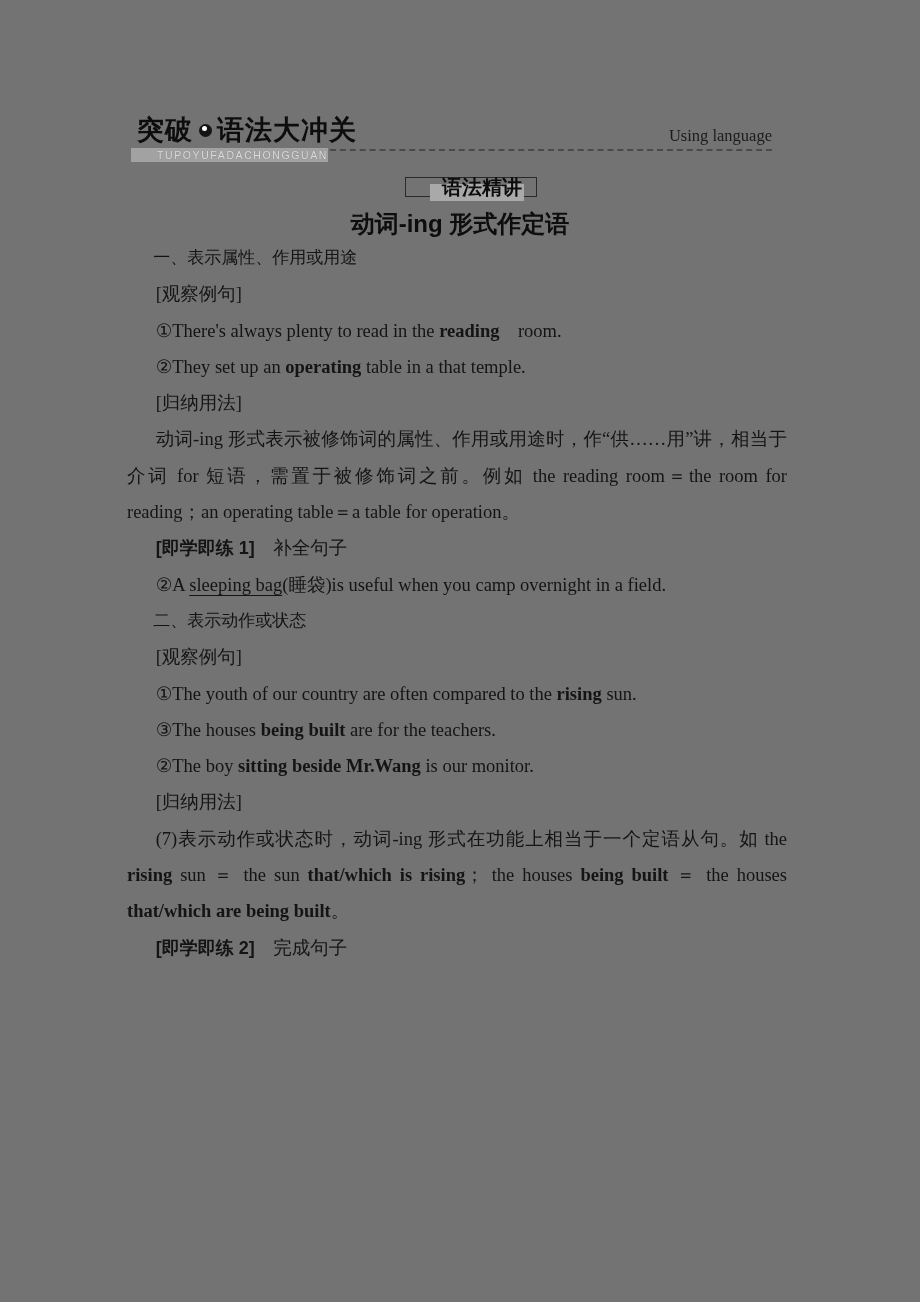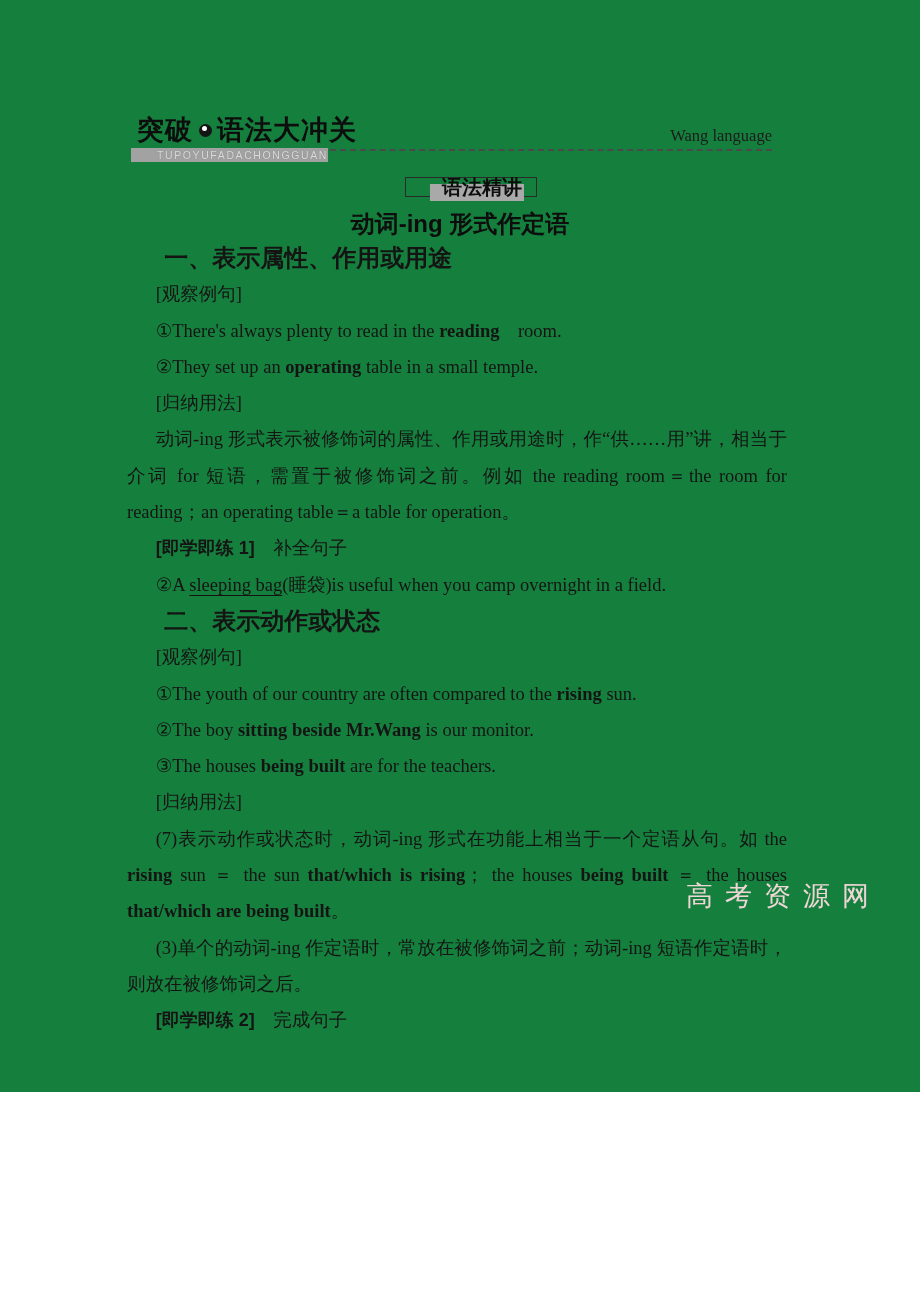--- a/index.html
+++ b/index.html
@@ -1,17 +1,17 @@
 <!DOCTYPE html>
 <html><head>
 <meta charset="utf-8">
 <style>
   html,body{margin:0;padding:0;background:#ffffff;}
   .page{
-    position:relative;width:920px;height:1092px;background:#15803d;overflow:hidden;
+    position:relative;width:920px;height:1302px;background:#737373;overflow:hidden;
     font-family:"Liberation Serif","DejaVu Serif",serif;color:#141414;
   }
   
   .logo-row{position:absolute;left:137px;top:112px;height:32px;white-space:nowrap;
     font-family:"Liberation Sans","DejaVu Sans",sans-serif;font-weight:bold;font-size:27px;
     letter-spacing:1px;color:#0d0d0d;}
   .logo-dot{display:inline-block;width:13px;height:13px;border-radius:50%;background:#141414;
     position:relative;margin:0 5px 2px 6px;vertical-align:middle;}
   .logo-dot::after{content:'';position:absolute;left:3px;top:2px;width:5px;height:5px;
     border-radius:50%;background:#ffffff;}
@@ -27,63 +27,61 @@
   .banner-outline{position:absolute;left:0;top:1px;width:130px;height:18px;border:1.5px solid #2a2a2a;}
   .banner-shadow{position:absolute;left:25px;top:8px;width:94px;height:17px;background:#a9a9a9;}
   .banner-text{position:absolute;left:37px;top:-2px;
     font-family:"Liberation Sans","DejaVu Sans",sans-serif;font-weight:bold;font-size:20px;color:#0d0d0d;}
   
   .page-title{position:absolute;left:0;top:208px;width:920px;text-align:center;
     font-family:"Liberation Sans","DejaVu Sans",sans-serif;font-weight:bold;font-size:24px;color:#0d0d0d;}
   
   .content{position:absolute;left:127px;top:240px;width:660px;font-size:18.5px;line-height:36.3px;}
   .para{margin:0;text-indent:1.55em;text-align:justify;}
-  .para.h1{font-family:"Liberation Sans","DejaVu Sans",sans-serif;font-weight:bold;font-size:24px;}
+  .para.h1{font-family:"Liberation Sans","DejaVu Sans",sans-serif;font-weight:normal;font-size:17px;}
   .b{font-weight:bold;margin-top:8px;}
   .hb{font-weight:bold;font-family:"Liberation Sans","DejaVu Sans",sans-serif;font-size:18px;}
   .u{text-decoration:underline;text-underline-offset:4px;}
   
   .watermark{position:absolute;left:686px;top:878px;font-size:27px;letter-spacing:12px;
     color:#efd6d6;white-space:nowrap;}
 </style>
 </head>
 <body>
 
 <div class="page">
 
   <div class="logo-row">
     <span>突破</span><span class="logo-dot"></span><span>语法大冲关</span>
   </div>
   <div class="logo-subbar">TUPOYUFADACHONGGUAN</div>
   <div class="header-rule"></div>
-  <div class="unit-label">Wang language</div>
+  <div class="unit-label">Using language</div>
 
   <div class="banner">
     <div class="banner-outline"></div>
     <div class="banner-shadow"></div>
     <div class="banner-text">语法精讲</div>
   </div>
 
   <div class="page-title">动词-ing 形式作定语</div>
 
   <div class="content" id="content-area">
       <p class="para h1"><span>一、表示属性、作用或用途</span></p>
       <p class="para"><span>[观察例句]</span></p>
       <p class="para"><span>①There's always plenty to read in the </span><span class="b">reading</span><span>　room.</span></p>
-      <p class="para"><span>②They set up an </span><span class="b">operating</span><span> table in a small temple.</span></p>
+      <p class="para"><span>②They set up an </span><span class="b">operating</span><span> table in a that temple.</span></p>
       <p class="para"><span>[归纳用法]</span></p>
       <p class="para"><span>动词-ing 形式表示被修饰词的属性、作用或用途时，作“供……用”讲，相当于介词 for 短语，需置于被修饰词之前。例如 the reading room＝the room for reading；an operating table＝a table for operation。</span></p>
       <p class="para"><span class="hb">[即学即练 1]</span><span>　补全句子</span></p>
       <p class="para"><span>②A </span><span class="u">sleeping bag</span><span>(睡袋)is useful when you camp overnight in a field.</span></p>
       <p class="para h1"><span>二、表示动作或状态</span></p>
       <p class="para"><span>[观察例句]</span></p>
       <p class="para"><span>①The youth of our country are often compared to the </span><span class="b">rising</span><span> sun.</span></p>
+      <p class="para"><span>③The houses </span><span class="b">being built</span><span> are for the teachers.</span></p>
       <p class="para"><span>②The boy </span><span class="b">sitting beside Mr.Wang</span><span> is our monitor.</span></p>
-      <p class="para"><span>③The houses </span><span class="b">being built</span><span> are for the teachers.</span></p>
       <p class="para"><span>[归纳用法]</span></p>
       <p class="para"><span>(7)表示动作或状态时，动词-ing 形式在功能上相当于一个定语从句。如 the </span><span class="b">rising</span><span> sun ＝ the sun </span><span class="b">that/which is rising</span><span>； the houses </span><span class="b">being built</span><span> ＝ the houses </span><span class="b">that/which are being built</span><span>。</span></p>
-      <p class="para"><span>(3)单个的动词-ing 作定语时，常放在被修饰词之前；动词-ing 短语作定语时，则放在被修饰词之后。</span></p>
       <p class="para"><span class="hb">[即学即练 2]</span><span>　完成句子</span></p>
     </div>
 
-  <div class="watermark">高考资源网</div>
 
 </div>
 
 </body></html>

